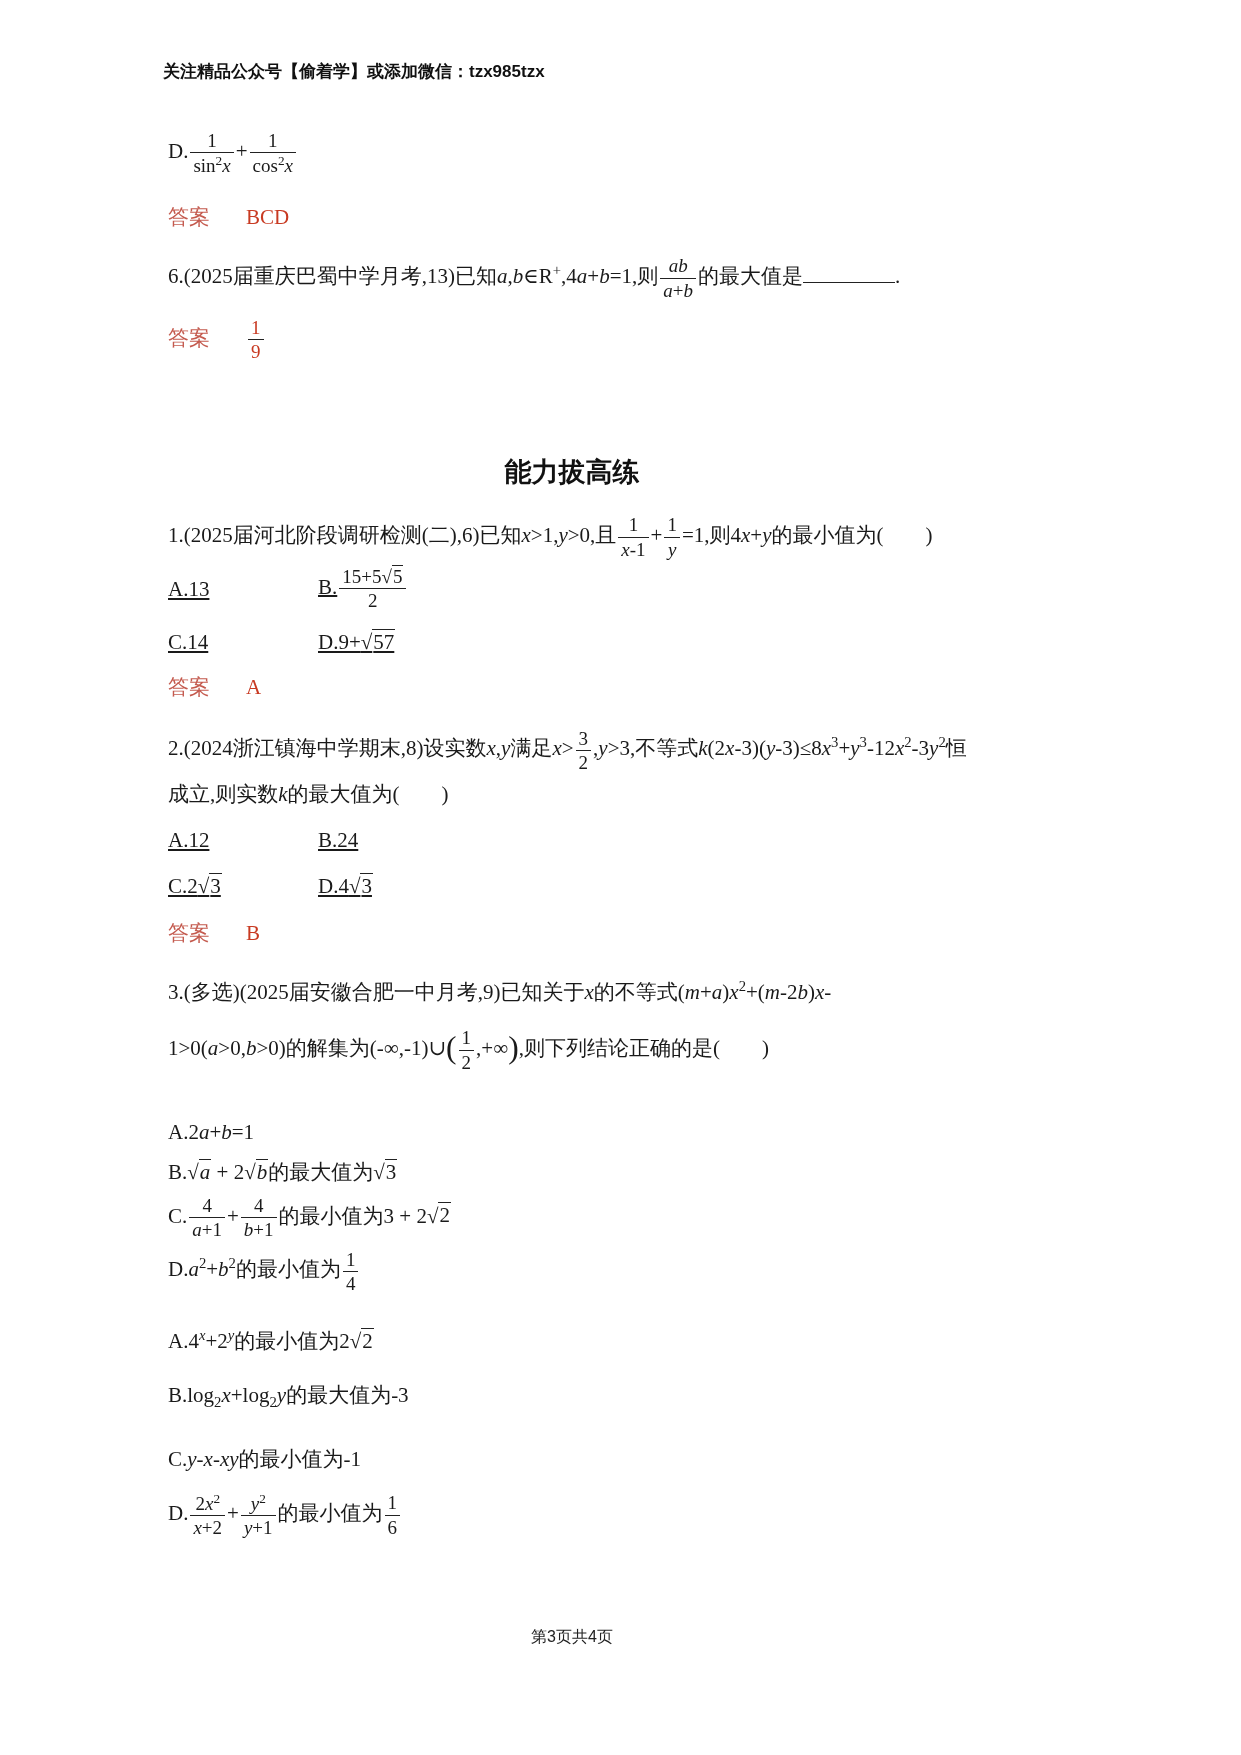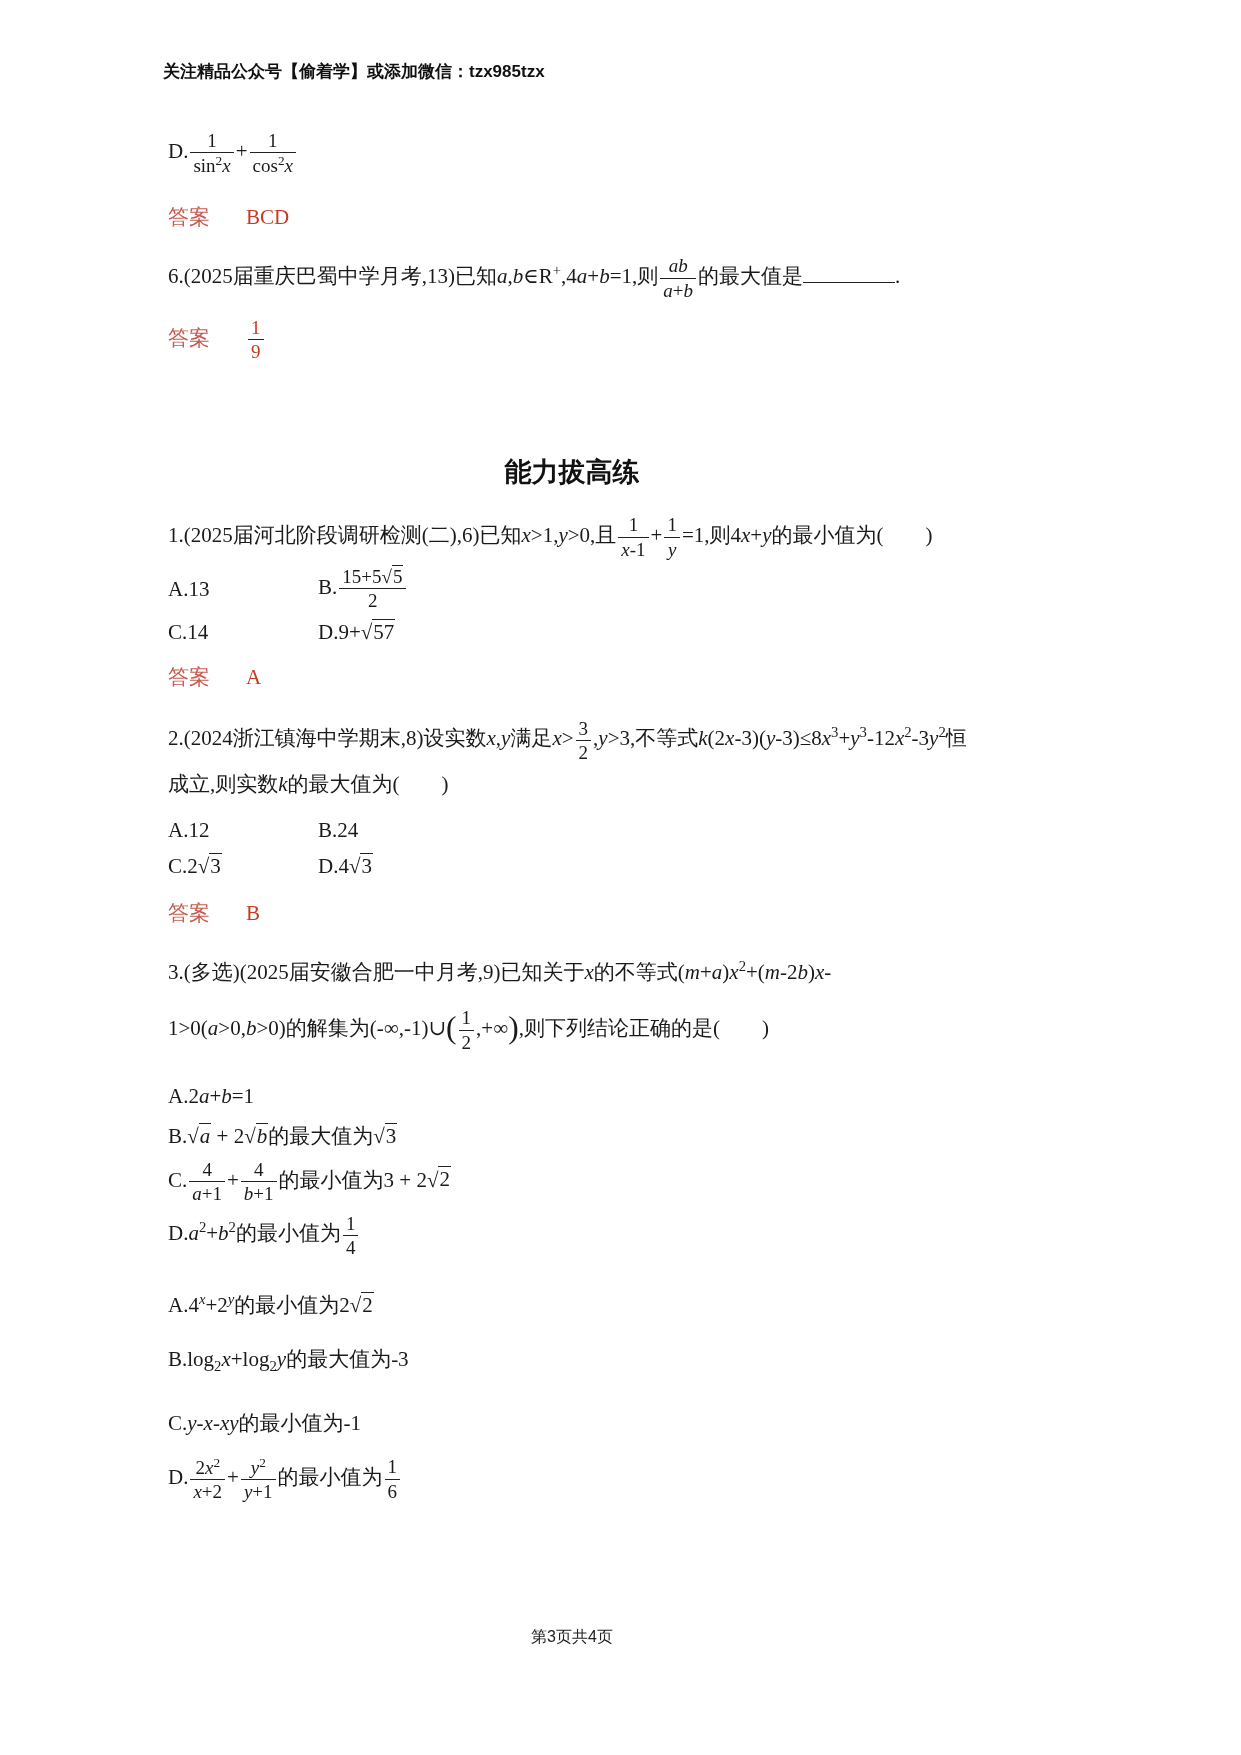--- a/index.html
+++ b/index.html
@@ -22,21 +22,21 @@
   .fr{display:inline-block;text-align:center;vertical-align:middle;font-size:19px;line-height:1.12;margin:0 2px;}
   .fr .n{display:block;padding:0 3px 1px;border-bottom:1px solid #222;}
   .fr .d{display:block;padding:1px 3px 0;}
   .sq{white-space:nowrap;}
   .sq .r{border-top:1px solid #222;padding:0 1px;}
   sup{font-size:70%;} sub{font-size:70%;}
   i{font-family:"Liberation Serif","DejaVu Serif",serif;}
   .bigp{font-size:150%;vertical-align:-3px;font-weight:400;}
   .blank{display:inline-block;width:92px;border-bottom:1px solid #222;height:1.05em;vertical-align:baseline;}
   
-  .opts2{display:grid;grid-template-columns:150px auto;row-gap:6px;align-items:center;justify-items:start;}
+  .opts2{display:grid;grid-template-columns:150px auto;row-gap:16px;align-items:center;justify-items:start;text-decoration:underline;}
 </style>
 </head>
 <body style="--ans-label: #c45a4e; --ans-value: #c83a22;">
 
 <div class="page">
 
   <div class="header" data-bind="page.header">关注精品公众号【偷着学】或添加微信：tzx985tzx</div>
 
   <div class="content">
 
@@ -72,21 +72,21 @@
       <div class="mline" data-bind-html="section.q2.optB">B.24</div>
       <div class="mline" data-bind-html="section.q2.optC">C.2<span class="sq">√<span class="r">3</span></span></div>
       <div class="mline" data-bind-html="section.q2.optD">D.4<span class="sq">√<span class="r">3</span></span></div>
     </div>
     <div class="ansrow" style="margin-top:18px">
       <span class="anslabel" data-bind="page.answer_label">答案</span><span class="ansval" data-bind="section.q2.answer">B</span>
     </div>
 
     <div class="mline" style="margin-top:24px" data-bind-html="section.q3.line1">3.(多选)(2025届安徽合肥一中月考,9)已知关于<i>x</i>的不等式(<i>m</i>+<i>a</i>)<i>x</i><sup>2</sup>+(<i>m</i>-2<i>b</i>)<i>x</i>-</div>
     <div class="mline" style="margin-top:20px" data-bind-html="section.q3.line2">1&gt;0(<i>a</i>&gt;0,<i>b</i>&gt;0)的解集为(-∞,-1)∪<span class="bigp">(</span><span class="fr"><span class="n">1</span><span class="d">2</span></span>,+∞<span class="bigp">)</span>,则下列结论正确的是(  )</div>
-    <div class="mline" style="margin-top:28px" data-bind-html="section.q3.optA">A.2<i>a</i>+<i>b</i>=1</div>
+    <div class="mline" style="margin-top:44px" data-bind-html="section.q3.optA">A.2<i>a</i>+<i>b</i>=1</div>
     <div class="mline" style="margin-top:10px" data-bind-html="section.q3.optB">B.<span class="sq">√<span class="r"><i>a</i></span></span> + 2<span class="sq">√<span class="r"><i>b</i></span></span>的最大值为<span class="sq">√<span class="r">3</span></span></div>
     <div class="mline" style="margin-top:8px" data-bind-html="section.q3.optC">C.<span class="fr"><span class="n">4</span><span class="d"><i>a</i>+1</span></span>+<span class="fr"><span class="n">4</span><span class="d"><i>b</i>+1</span></span>的最小值为3 + 2<span class="sq">√<span class="r">2</span></span></div>
     <div class="mline" style="margin-top:8px" data-bind-html="section.q3.optD">D.<i>a</i><sup>2</sup>+<i>b</i><sup>2</sup>的最小值为<span class="fr"><span class="n">1</span><span class="d">4</span></span></div>
 
     <div class="mline" style="margin-top:26px" data-bind-html="section.q4.optA">A.4<sup><i>x</i></sup>+2<sup><i>y</i></sup>的最小值为2<span class="sq">√<span class="r">2</span></span></div>
     <div class="mline" style="margin-top:24px" data-bind-html="section.q4.optB">B.log<sub>2</sub><i>x</i>+log<sub>2</sub><i>y</i>的最大值为-3</div>
     <div class="mline" style="margin-top:26px" data-bind-html="section.q4.optC">C.<i>y</i>-<i>x</i>-<i>xy</i>的最小值为-1</div>
     <div class="mline" style="margin-top:18px" data-bind-html="section.q4.optD">D.<span class="fr"><span class="n">2<i>x</i><sup>2</sup></span><span class="d"><i>x</i>+2</span></span>+<span class="fr"><span class="n"><i>y</i><sup>2</sup></span><span class="d"><i>y</i>+1</span></span>的最小值为<span class="fr"><span class="n">1</span><span class="d">6</span></span></div>
 
   </div>

